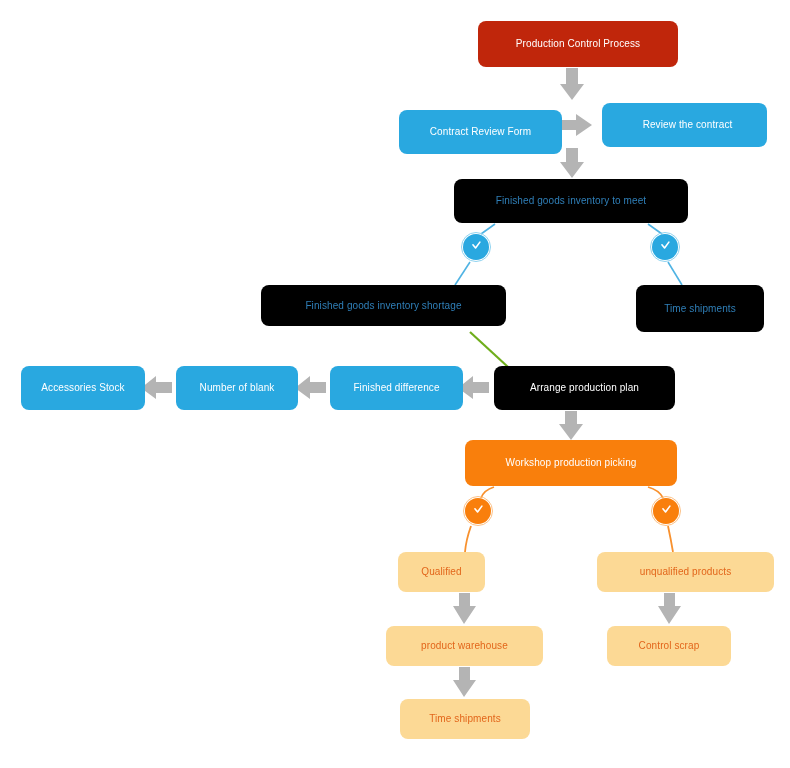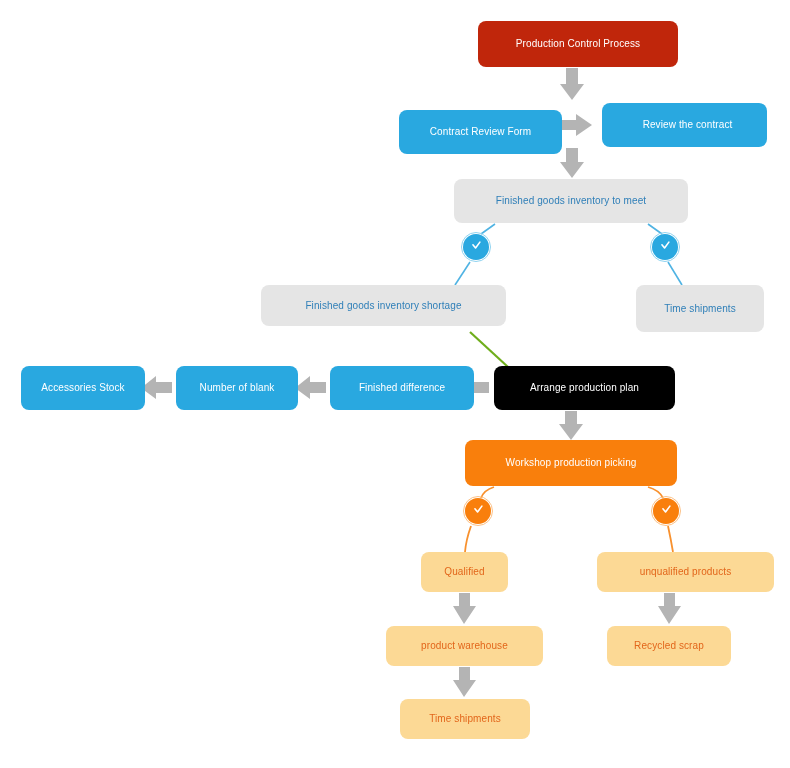--- a/index.html
+++ b/index.html
@@ -43,21 +43,21 @@
   }
   .n-red {
     background: #c0260b;
     color: #ffffff;
   }
   .n-blue {
     background: #29a8e0;
     color: #ffffff;
   }
   .n-lightblue {
-    background: #e5e5e5;
+    background: #000000;
     color: #2f7fb8;
   }
   .n-green {
     background: #000000;
     color: #ffffff;
   }
   .n-orange {
     background: #f97f0c;
     color: #ffffff;
   }
@@ -176,43 +176,43 @@
       </div>
       <div class="node n-lightblue" style="left: 261px; top: 285px; width: 245px; height: 41px;">
         <span>Finished goods inventory shortage</span>
       </div>
       <div class="node n-lightblue" style="left: 636px; top: 285px; width: 128px; height: 47px;">
         <span>Time shipments</span>
       </div>
       <div class="node n-green" style="left: 494px; top: 366px; width: 181px; height: 44px;">
         <span>Arrange production plan</span>
       </div>
-      <div class="node n-blue" style="left: 330px; top: 366px; width: 144px; height: 44px;">
+      <div class="node n-blue" style="left: 330px; top: 366px; width: 133px; height: 44px;">
         <span>Finished difference</span>
       </div>
       <div class="node n-blue" style="left: 176px; top: 366px; width: 122px; height: 44px;">
         <span>Number of blank</span>
       </div>
       <div class="node n-blue" style="left: 21px; top: 366px; width: 124px; height: 44px;">
         <span>Accessories Stock</span>
       </div>
       <div class="node n-orange" style="left: 465px; top: 440px; width: 212px; height: 46px;">
         <span>Workshop production picking</span>
       </div>
-      <div class="node n-lightorange" style="left: 421px; top: 552px; width: 87px; height: 40px;">
+      <div class="node n-lightorange" style="left: 398px; top: 552px; width: 87px; height: 40px;">
         <span>Qualified</span>
       </div>
       <div class="node n-lightorange" style="left: 597px; top: 552px; width: 177px; height: 40px;">
         <span>unqualified products</span>
       </div>
       <div class="node n-lightorange" style="left: 386px; top: 626px; width: 157px; height: 40px;">
         <span>product warehouse</span>
       </div>
       <div class="node n-lightorange" style="left: 607px; top: 626px; width: 124px; height: 40px;">
-        <span>Recycled scrap</span>
+        <span>Control scrap</span>
       </div>
       <div class="node n-lightorange" style="left: 400px; top: 699px; width: 130px; height: 40px;">
         <span>Time shipments</span>
       </div>
     </div>
 
   <div id="badge-layer">
       <div class="badge b-blue" style="left: 463px; top: 234px;">
         <div class="badge-ring"></div>
         <span><svg width="15" height="15" viewBox="0 0 16 16" aria-hidden="true">

